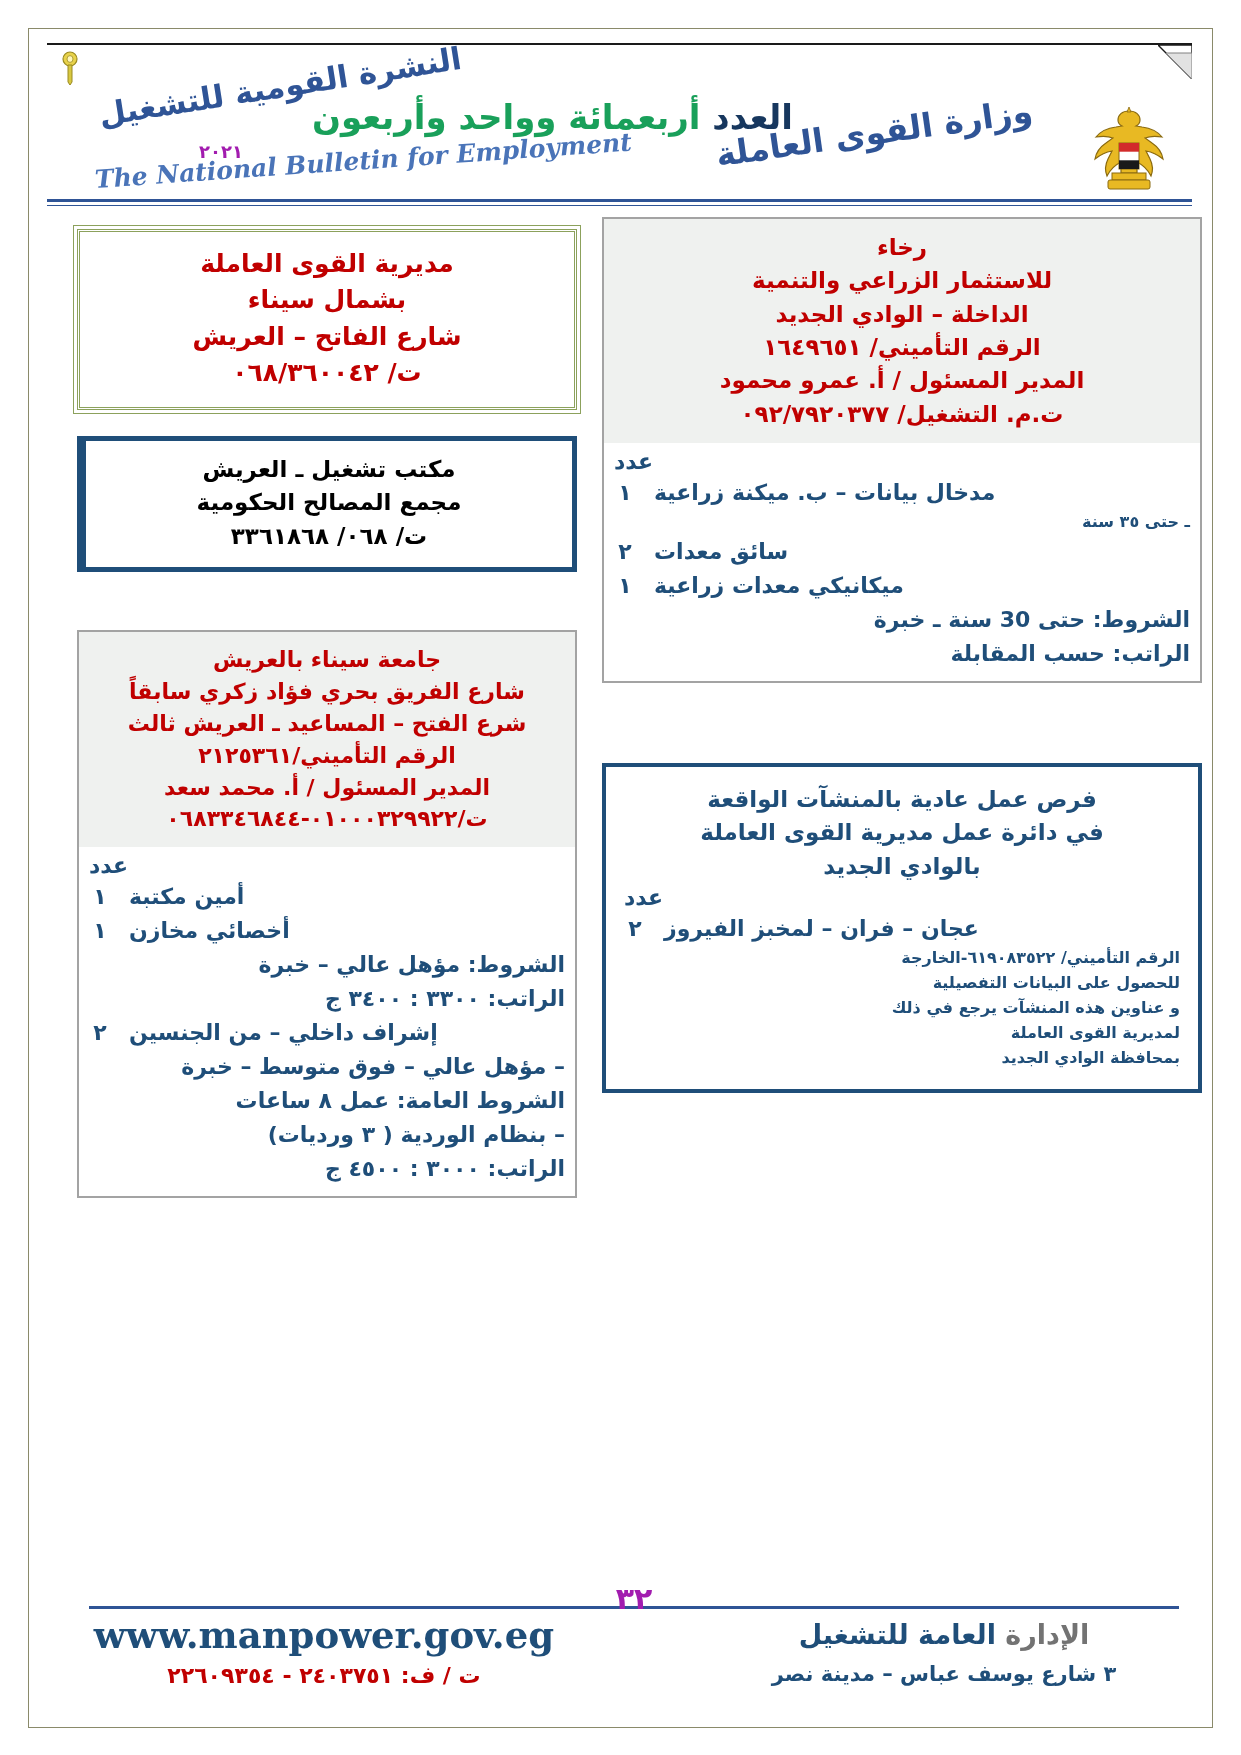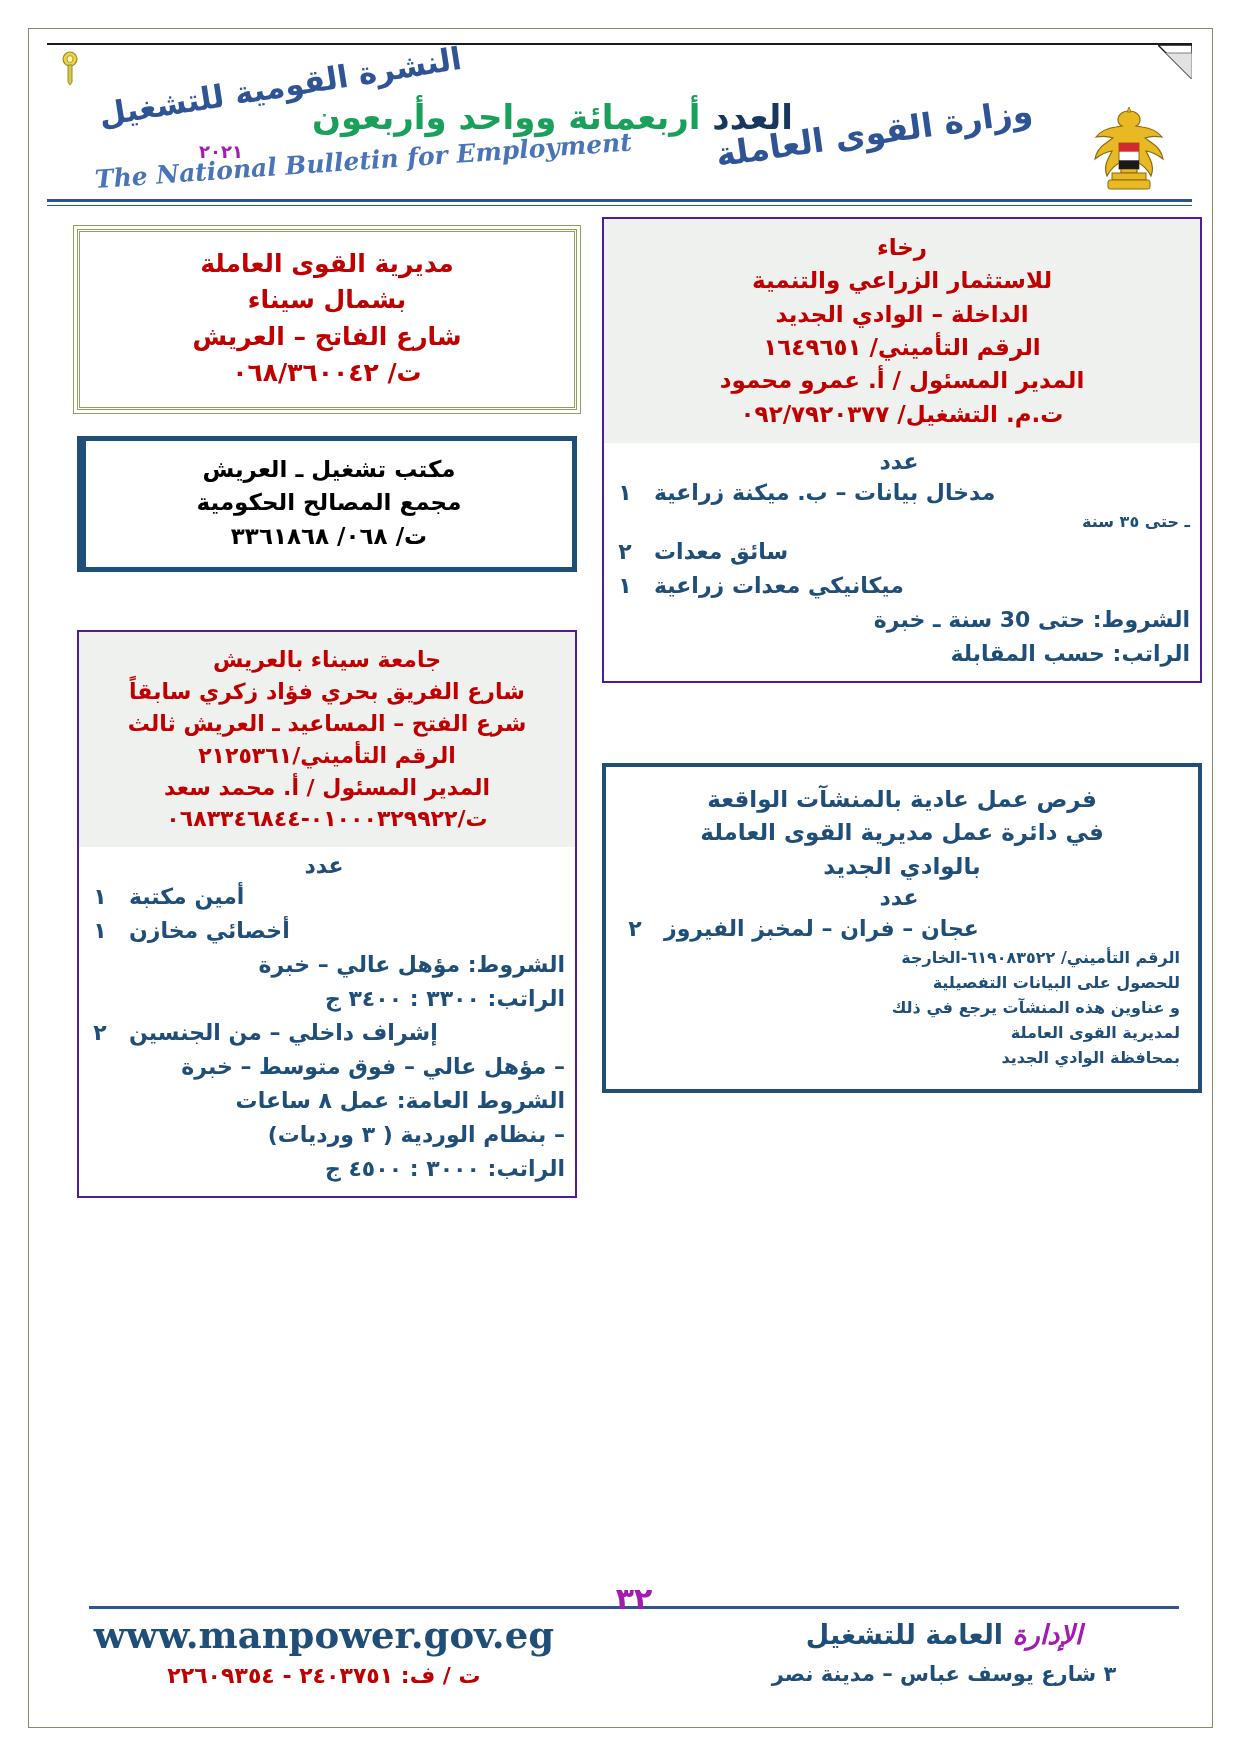--- a/index.html
+++ b/index.html
@@ -93,21 +93,21 @@
     border-left-width:9px;
     background:#ffffff;
     padding:12px 2px 14px;
   }
   .box-blue2{
     border:4px solid #1f4e79;
     background:#ffffff;
     padding:16px 18px 18px;
   }
   .box-grey-green-outer{
-    border:2px solid #4c1d95;
+    border:2px solid #a3a3a3;
     background:#ffffff;
     padding:0;
   }
   .box-shade{
     background:#eff1ef;
     padding:12px 16px 12px;
   }
   .box-plain{
     background:#ffffff;
     padding:6px 16px 14px;
@@ -122,21 +122,21 @@
   .red{color:#c00000;}
   .blue{color:#1f4e79;}
   .blk{color:#000000;}
   .s26{font-size:25px;}
   .s24{font-size:23px;}
   .s23{font-size:22px;}
 
   
   .jobs{padding:4px 10px 10px 10px;}
   .count-hdr{
-    text-align:center;
+    text-align:left;
     font-weight:bold;font-size:22px;color:#1f4e79;
     margin:2px 6px 2px 0;
   }
   .jrow{
     display:flex;flex-direction:row;
     justify-content:flex-end;align-items:baseline;
     gap:18px;
     font-weight:bold;font-size:22px;color:#1f4e79;
     line-height:1.5;
     margin:1px 0;
@@ -161,21 +161,21 @@
     position:absolute;left:60px;bottom:118px;width:1090px;height:0;
     border-top:3px solid #2f5496;
   }
   .ftr{
     position:absolute;left:60px;bottom:18px;width:1090px;height:110px;
   }
   .ftr-right{
     position:absolute;right:0;top:20px;text-align:center;width:470px;
   }
   .ftr-right .l1{font-size:27px;font-weight:bold;color:#1f4e79;white-space:nowrap;}
-  .ftr-right .l1 .em{color:#a21caf;font-style:italic;}
+  .ftr-right .l1 .em{color:#737373;}
   .ftr-right .l2{font-size:21px;font-weight:bold;color:#1f4e79;white-space:nowrap;margin-top:12px;}
   .ftr-center{
     position:absolute;left:50%;top:-18px;transform:translateX(-50%);
     font-size:30px;font-weight:bold;color:#a21caf;text-align:right;
   }
   .ftr-left{
     position:absolute;left:0;top:14px;width:470px;text-align:center;
   }
   .ftr-left .url{
     font-size:37px;font-weight:bold;color:#1f4e79;

